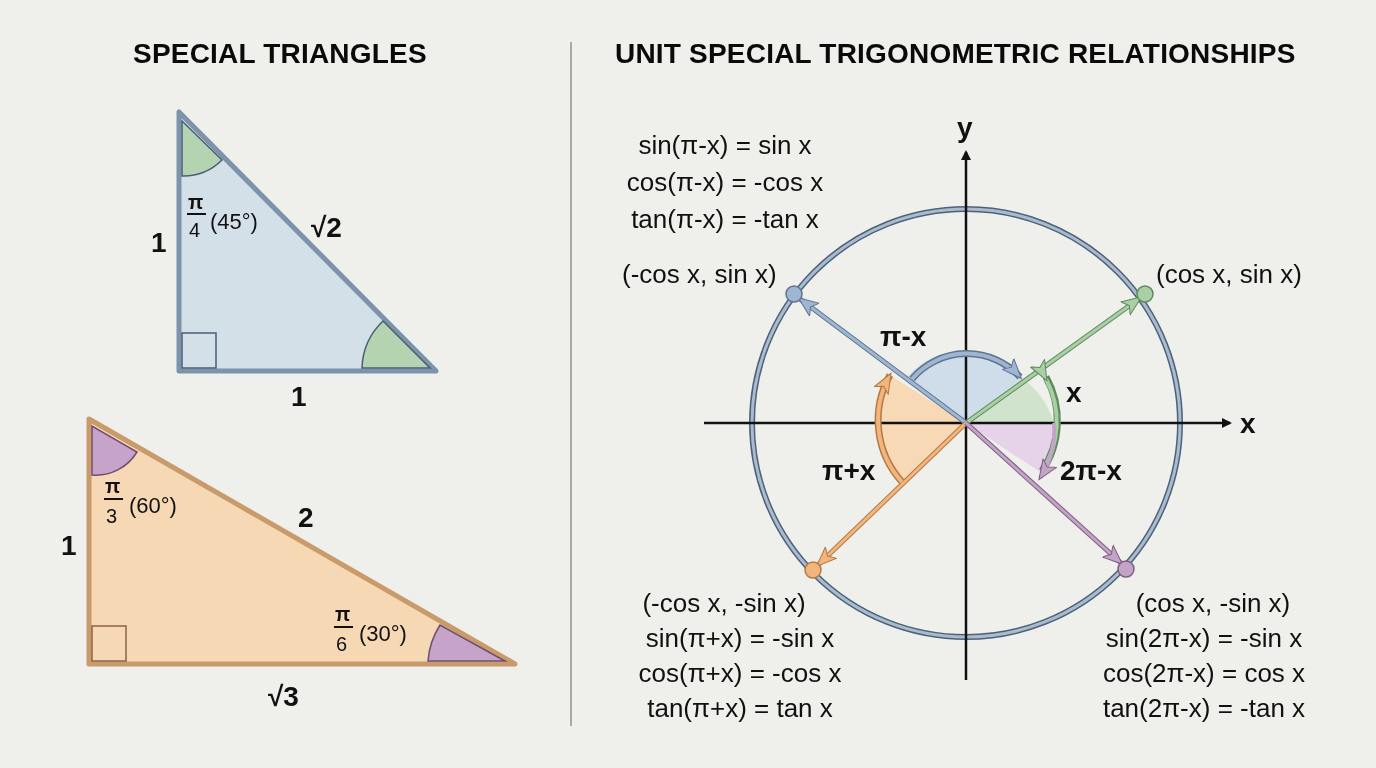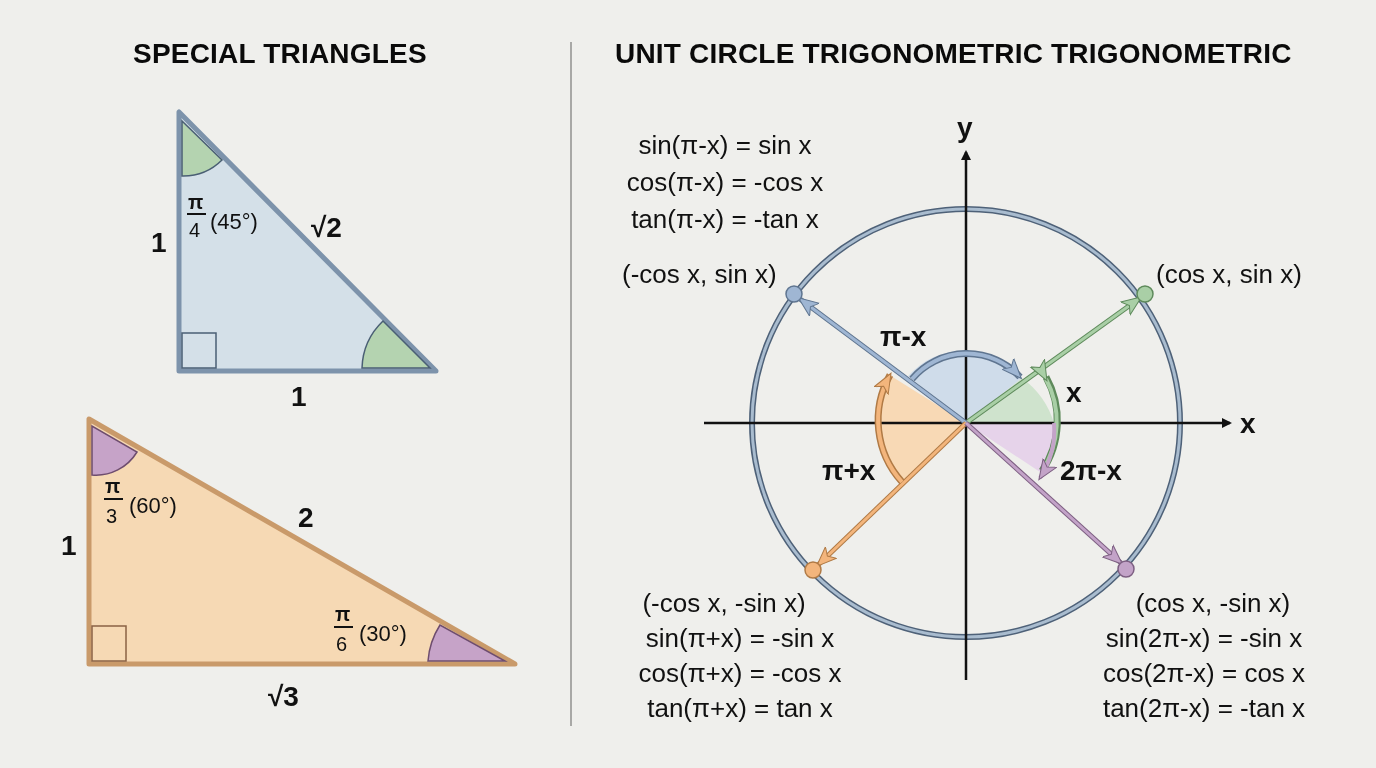--- a/index.html
+++ b/index.html
@@ -20,21 +20,21 @@
   svg.stage { position: absolute; left: 0; top: 0; }
   svg text { font-family: "Liberation Sans", "DejaVu Sans", sans-serif; fill: #111; }
   .lbl { font-size: 26px; }
   .eq { font-size: 26px; }
   .side { font-size: 28px; font-weight: bold; }
 </style>
 </head>
 <body>
 
 <div class="title" id="title-left">SPECIAL TRIANGLES</div>
-<div class="title" id="title-right">UNIT CIRCLE TRIGONOMETRIC TRIGONOMETRIC</div>
+<div class="title" id="title-right">UNIT SPECIAL TRIGONOMETRIC RELATIONSHIPS</div>
 <div class="divider"></div>
 
 <svg class="stage" width="1376" height="768" viewBox="0 0 1376 768">
   <defs>
     <marker id="arrBlack" markerWidth="10" markerHeight="10" refX="8" refY="5" orient="auto" markerUnits="userSpaceOnUse">
       <path d="M0,0 L10,5 L0,10 z" fill="#111"></path>
     </marker>
     <marker id="arrBlue" markerWidth="22" markerHeight="20" refX="18" refY="10" orient="auto" markerUnits="userSpaceOnUse">
       <path d="M0,2 L20,10 L0,18 L5,10 z" fill="#9fb6d3" stroke="#5f7590" stroke-width="1"></path>
     </marker>

